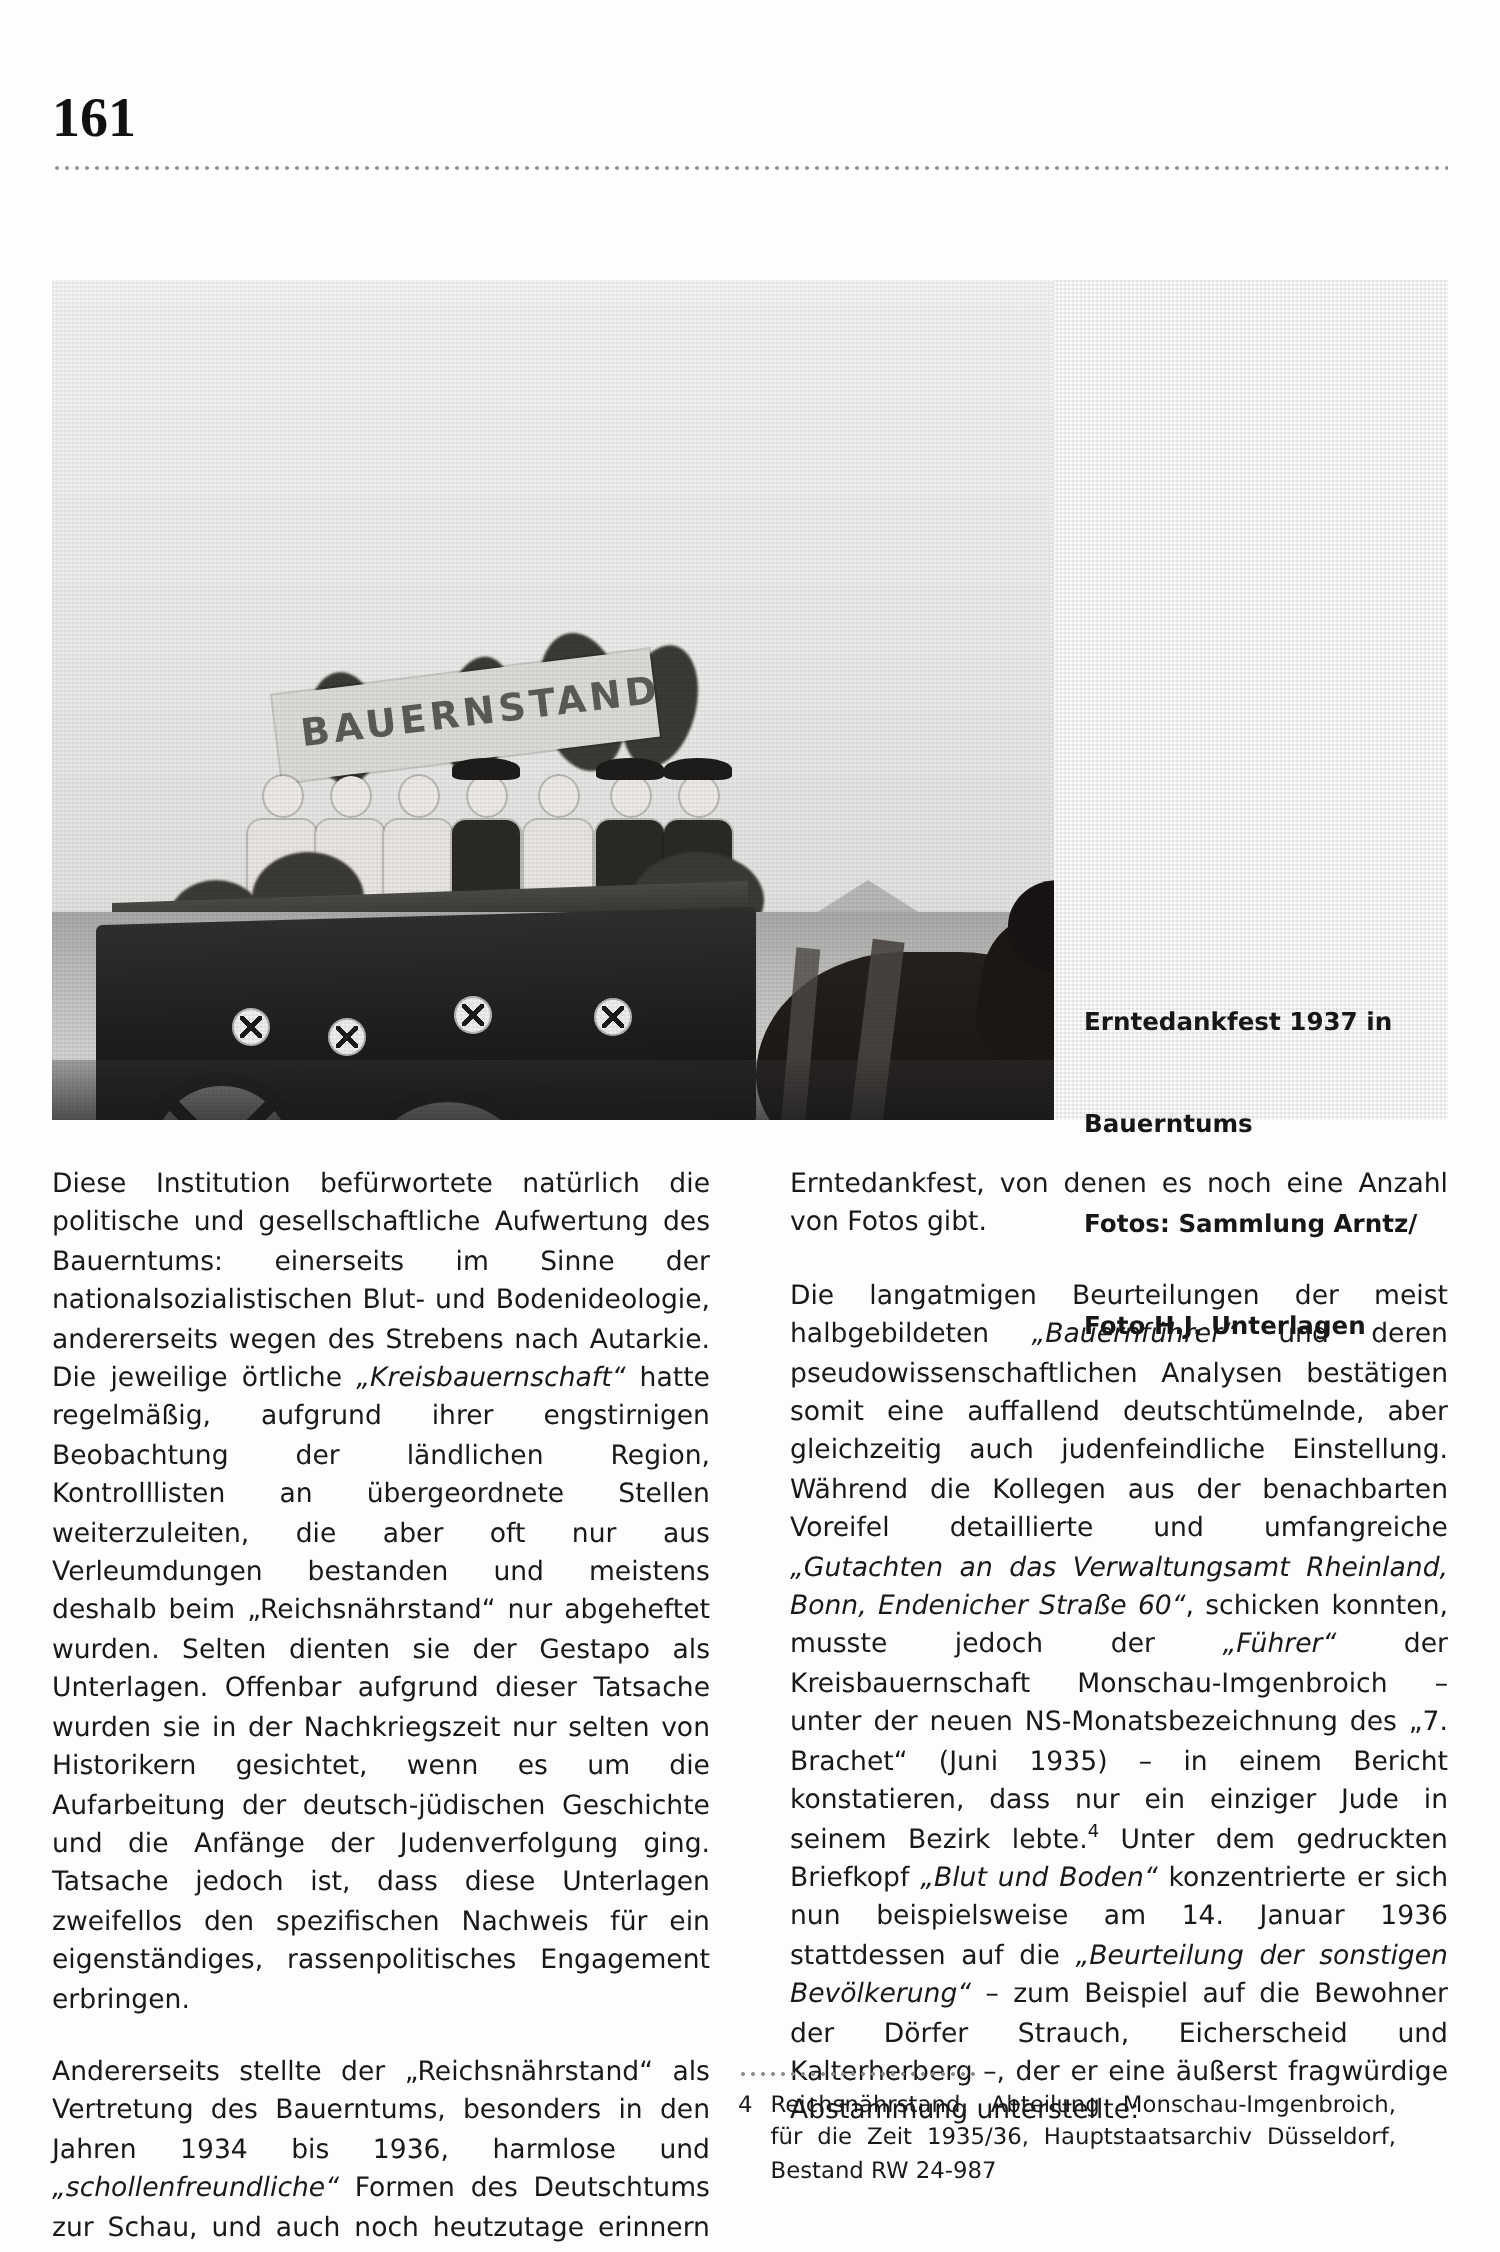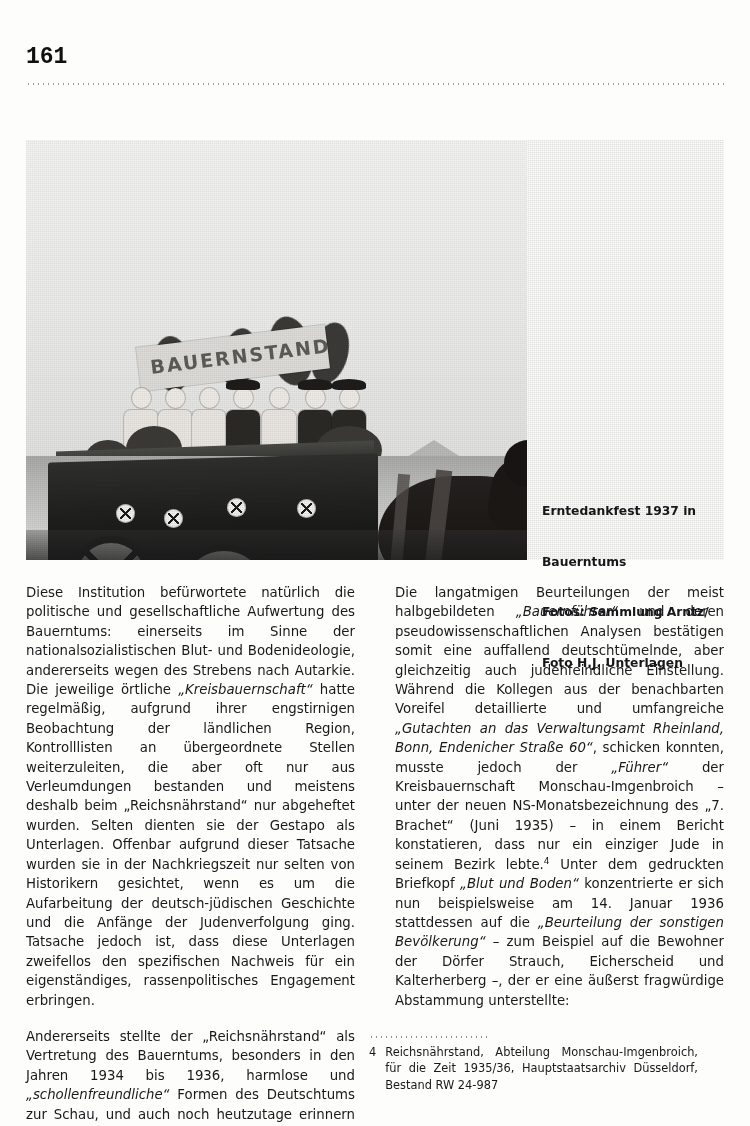--- a/index.html
+++ b/index.html
@@ -32,23 +32,23 @@
     justify-content: space-between;
   }
   .runhead-title {
     font-family: "DejaVu Serif", serif;
     font-size: 13.2px;
     letter-spacing: -0.1px;
     color: #1a1a1a;
     white-space: nowrap;
   }
   .runhead-folio {
-    font-family: Liberation Mono, monospace;
+    font-family: Liberation Serif, serif;
     font-weight: bold;
-    font-size: 23px;
+    font-size: 28px;
     color: #111111;
     line-height: 1;
   }
   .runhead-rule {
     position: absolute;
     left: 26px;
     top: 83px;
     width: 698px;
     height: 2px;
     background-image: radial-gradient(circle, #9a9a9a 0 0.9px, rgba(0,0,0,0) 1.1px);
@@ -477,20 +477,21 @@
       </div>
     </div>
   </div>
 
   <div class="columns">
     <div class="col col-left">
         <p><span>Diese Institution befürwortete natürlich die politische und gesellschaftliche Aufwertung des Bauerntums: einerseits im Sinne der nationalsozialistischen Blut- und Bodenideologie, andererseits wegen des Strebens nach Autarkie. Die jeweilige örtliche </span><i>„Kreisbauernschaft“</i><span> hatte regelmäßig, aufgrund ihrer engstirnigen Beobachtung der ländlichen Region, Kontrolllisten an übergeordnete Stellen weiterzuleiten, die aber oft nur aus Verleumdungen bestanden und meistens deshalb beim „Reichsnährstand“ nur abgeheftet wurden. Selten dienten sie der Gestapo als Unterlagen. Offenbar aufgrund dieser Tatsache wurden sie in der Nachkriegszeit nur selten von Historikern gesichtet, wenn es um die Aufarbeitung der deutsch-jüdischen Geschichte und die Anfänge der Judenverfolgung ging. Tatsache jedoch ist, dass diese Unterlagen zweifellos den spezifischen Nachweis für ein eigenständiges, rassenpolitisches Engagement erbringen.</span></p>
         <p><span>Andererseits stellte der „Reichsnährstand“ als Vertretung des Bauerntums, besonders in den Jahren 1934 bis 1936, harmlose und </span><i>„schollenfreundliche“</i><span> Formen des Deutschtums zur Schau, und auch noch heutzutage erinnern sich zum Beispiel betagte Augenzeugen der teilweise fröhlichen Umzüge zum</span></p>
       </div>
     <div class="col col-right">
+        <p><span>Erntedankfest, von denen es noch eine Anzahl von Fotos gibt.</span></p>
         <p><span>Die langatmigen Beurteilungen der meist halbgebildeten </span><i>„Bauernführer“</i><span> und deren pseudowissenschaftlichen Analysen bestätigen somit eine auffallend deutschtümelnde, aber gleichzeitig auch judenfeindliche Einstellung. Während die Kollegen aus der benachbarten Voreifel detaillierte und umfangreiche </span><i>„Gutachten an das Verwaltungsamt Rheinland, Bonn, Endenicher Straße 60“</i><span>, schicken konnten, musste jedoch der </span><i>„Führer“</i><span> der Kreisbauernschaft Monschau-Imgenbroich – unter der neuen NS-Monatsbezeichnung des „7. Brachet“ (Juni 1935) – in einem Bericht konstatieren, dass nur ein einziger Jude in seinem Bezirk lebte.</span><sup class="fn">4</sup><span> Unter dem gedruckten Briefkopf </span><i>„Blut und Boden“</i><span> konzentrierte er sich nun beispielsweise am 14. Januar 1936 stattdessen auf die </span><i>„Beurteilung der sonstigen Bevölkerung“</i><span> – zum Beispiel auf die Bewohner der Dörfer Strauch, Eicherscheid und Kalterherberg –, der er eine äußerst fragwürdige Abstammung unterstellte:</span></p>
       </div>
   </div>
 
   <div class="footnote-rule"></div>
   <div class="footnote">
     <div class="footnote-num">4</div>
     <div class="footnote-body">Reichsnährstand, Abteilung Monschau-Imgenbroich, für die Zeit 1935/36, Hauptstaatsarchiv Düsseldorf, Bestand RW 24-987</div>
   </div>
 

